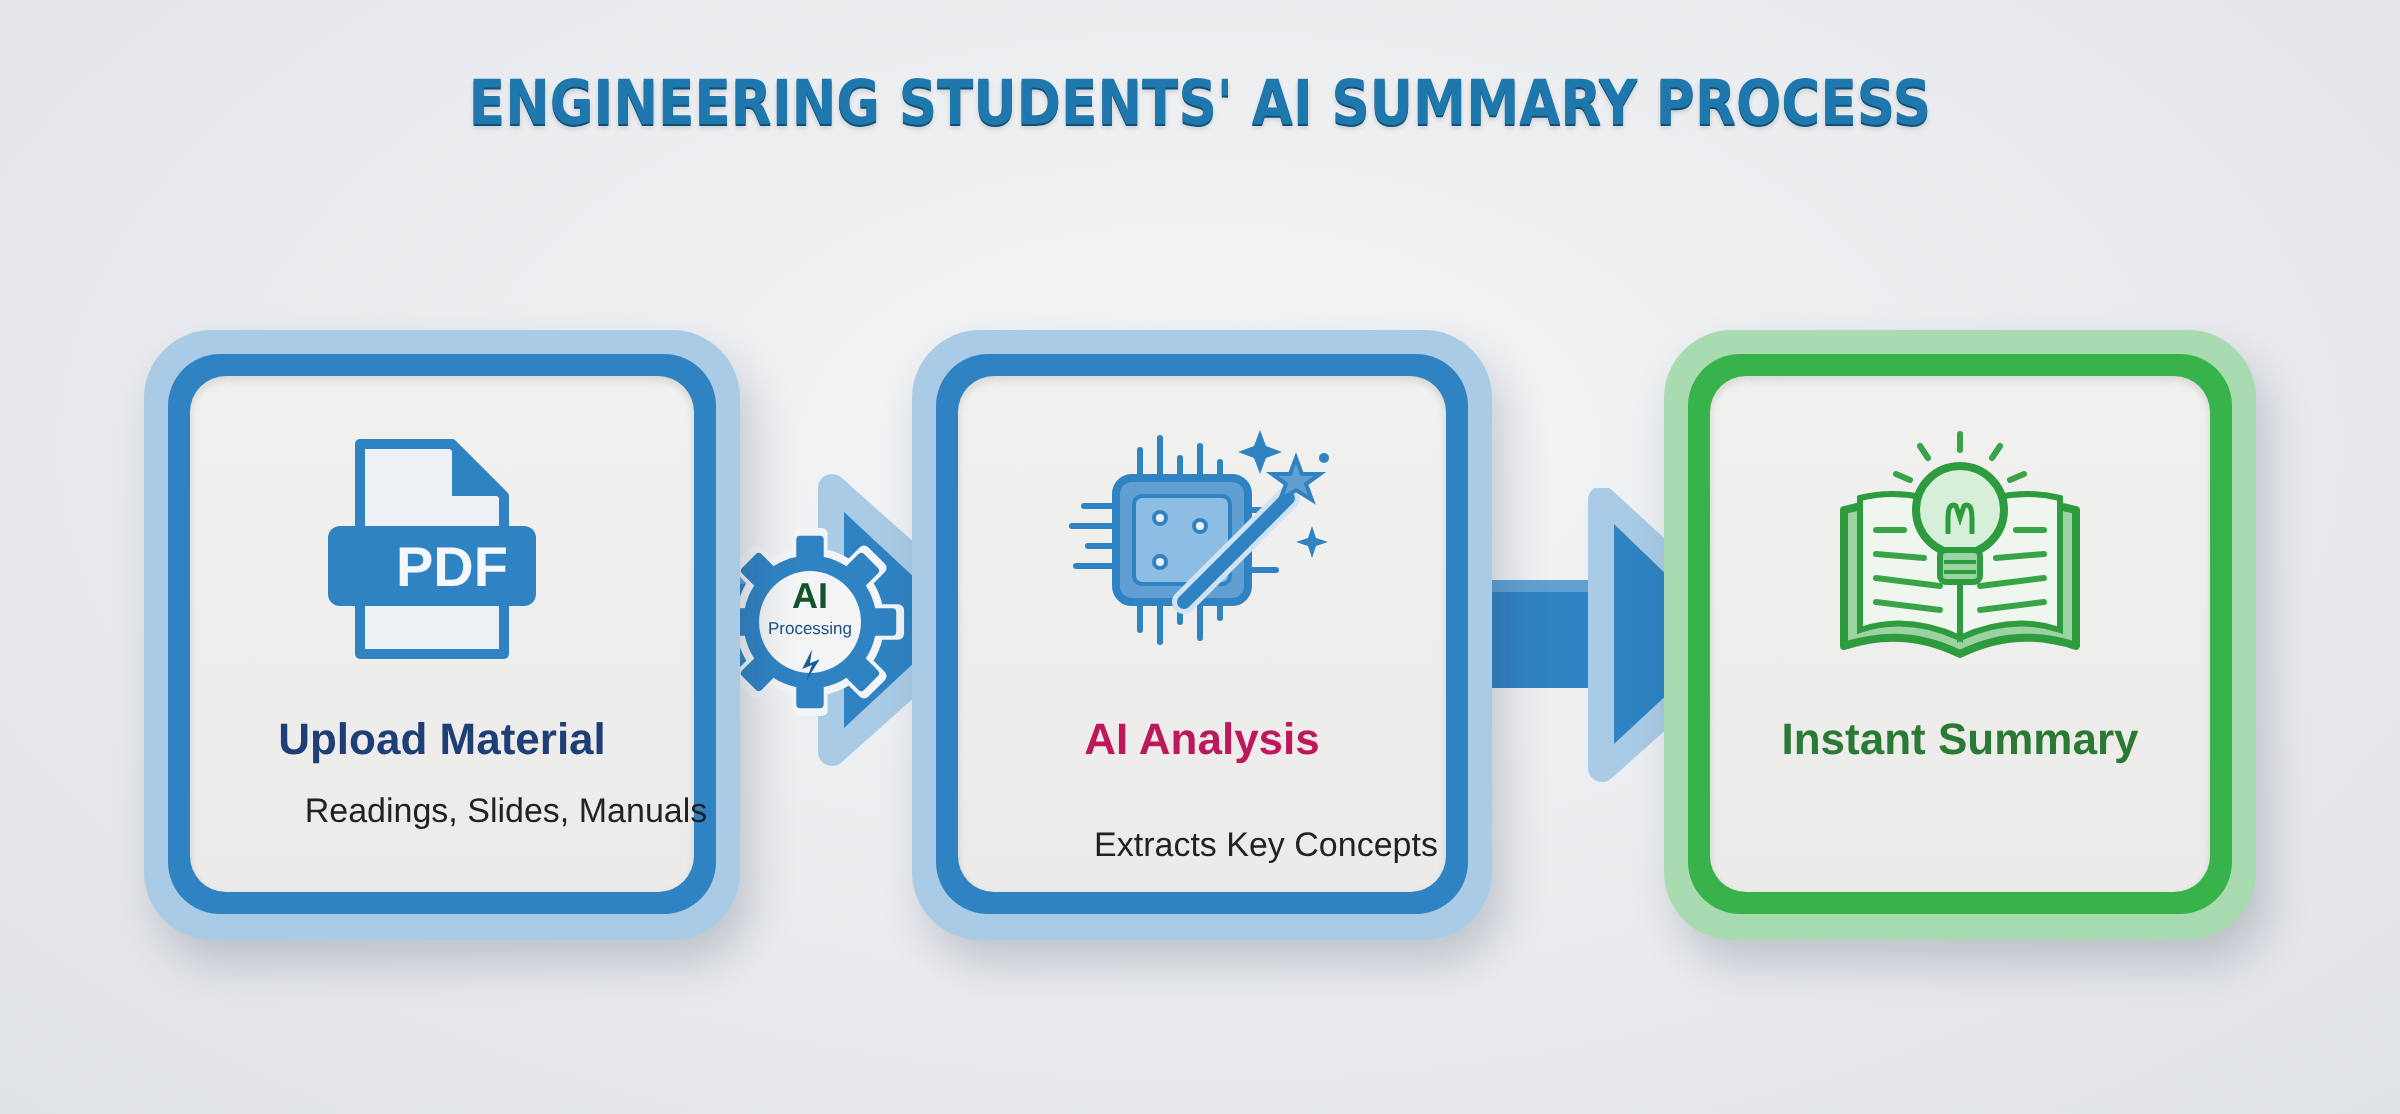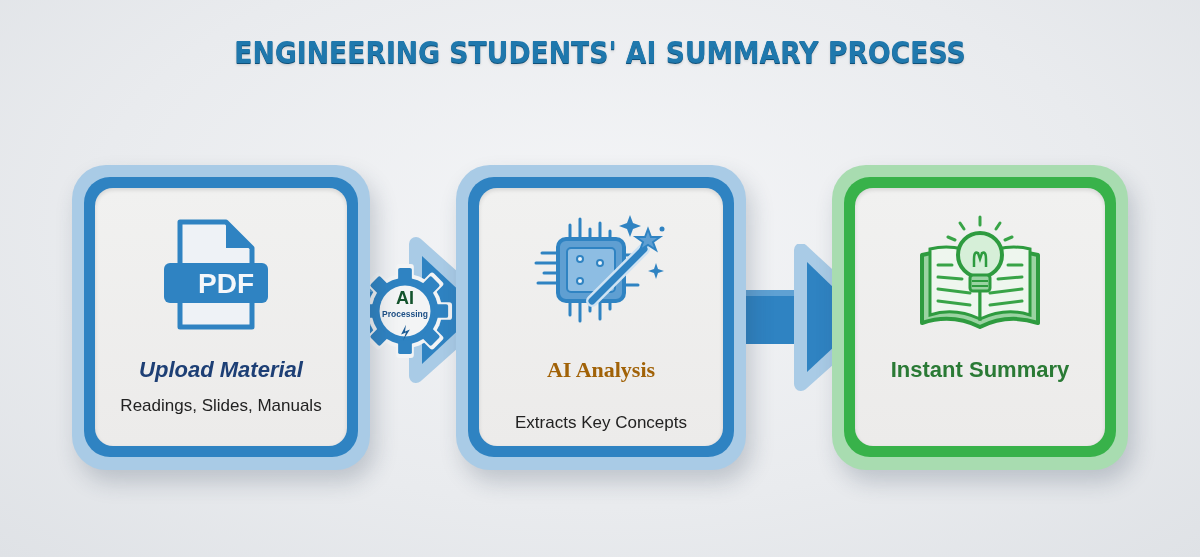--- a/index.html
+++ b/index.html
@@ -12,21 +12,21 @@
     text-shadow:0 1px 0 #0e4f78, 0 2px 3px rgba(0,0,0,0.15);}
   .card-outer{position:absolute;border-radius:34px;box-shadow:6px 12px 22px rgba(40,60,80,0.22);}
   .card-mid{position:absolute;border-radius:26px;}
   .card-inner{position:absolute;border-radius:18px;background:linear-gradient(180deg,#f1f1f0,#ecebea);
     box-shadow:inset 0 2px 4px rgba(0,0,0,0.12);}
   .blue .card-outer{background:#a9cbe6;}
   .blue .card-mid{background:#2f83c2;}
   .green .card-outer{background:#a8dcb0;}
   .green .card-mid{background:#38b24a;}
   .heading{position:absolute;left:0;width:100%;text-align:center;font-weight:bold;font-size:22px;}
-  .sub{position:absolute;left:0;width:100%;text-align:center;font-size:17px;color:#222;}
+  .sub{position:absolute;left:0;width:100%;text-align:center;font-size:17px;color:#222;padding-left:32px;}
   .icon{position:absolute;}
   .connector{position:absolute;}
 </style>
 </head>
 <body>
 
 <div class="title">ENGINEERING STUDENTS' AI SUMMARY PROCESS</div>
 
 <svg class="connector" style="left:330px;top:236px;" width="170" height="150" viewBox="0 0 170 150">
   <rect x="0" y="50" width="110" height="48" fill="#2f83c2"></rect>
@@ -57,40 +57,40 @@
     <rect x="-7" y="-44" width="14" height="14" rx="2" transform="rotate(135)"></rect>
     <rect x="-7" y="-44" width="14" height="14" rx="2" transform="rotate(180)"></rect>
     <rect x="-7" y="-44" width="14" height="14" rx="2" transform="rotate(225)"></rect>
     <rect x="-7" y="-44" width="14" height="14" rx="2" transform="rotate(270)"></rect>
     <rect x="-7" y="-44" width="14" height="14" rx="2" transform="rotate(315)"></rect>
   </g>
   <circle r="26" fill="#f3f4f5"></circle>
   <path d="M1 14 L-4 24 L1 22 L-2 30 L5 19 L0 21 Z" fill="#1d5c95"></path>
 </svg>
 <div style="position:absolute;left:356px;top:288px;width:98px;text-align:center;font-weight:bold;font-size:18px;color:#14532d;">AI</div>
-<div style="position:absolute;left:356px;top:309px;width:98px;text-align:center;font-weight:bold;font-size:8.5px;color:#1d4f85;">Processing</div>
+<div style="position:absolute;left:356px;top:309px;width:98px;text-align:center;font-weight:normal;font-size:8.5px;color:#1d4f85;">Processing</div>
 
 <svg class="connector" style="left:715px;top:244px;" width="170" height="150" viewBox="0 0 170 150">
   <rect x="0" y="46" width="110" height="54" fill="#2f83c2"></rect>
   <rect x="0" y="46" width="110" height="6" fill="#5fa1d3"></rect>
   <path d="M86 6 L160 74 L86 140 Z" fill="#a9cbe6" stroke="#a9cbe6" stroke-width="14" stroke-linejoin="round"></path>
   <path d="M92 18 L150 74 L92 128 Z" fill="#2f83c2"></path>
 </svg>
 
 <div class="card blue" style="position:absolute;left:72px;top:165px;width:298px;height:305px;">
   <div class="card-outer" style="left:0;top:0;width:298px;height:305px;"></div>
   <div class="card-mid" style="left:12px;top:12px;width:274px;height:280px;"></div>
   <div class="card-inner" style="left:23px;top:23px;width:252px;height:258px;"></div>
   <svg class="icon" style="left:92px;top:54px;" width="110" height="112" viewBox="0 0 110 112">
     <path d="M16 3 H62 L88 29 V108 H16 Z" fill="#eef2f6" stroke="#2f83c2" stroke-width="5" stroke-linejoin="round"></path>
     <path d="M62 3 V29 H88 Z" fill="#2f83c2"></path>
     <rect x="0" y="44" width="104" height="40" rx="6" fill="#2f83c2"></rect>
   </svg>
   <div style="position:absolute;left:92px;top:103px;width:124px;text-align:center;font-weight:bold;font-size:28px;color:#f5f7fa;">PDF</div>
-  <div class="heading" style="top:192px;color:#1d3f75;font-style:italic;">Upload Material</div>
+  <div class="heading" style="top:192px;color:#1d3f75;">Upload Material</div>
   <div class="sub" style="top:231px;">Readings, Slides, Manuals</div>
 </div>
 
 <div class="card blue" style="position:absolute;left:456px;top:165px;width:290px;height:305px;">
   <div class="card-outer" style="left:0;top:0;width:290px;height:305px;"></div>
   <div class="card-mid" style="left:12px;top:12px;width:266px;height:280px;"></div>
   <div class="card-inner" style="left:23px;top:23px;width:244px;height:258px;"></div>
   <svg class="icon" style="left:78px;top:50px;" width="140" height="120" viewBox="0 0 140 120">
     <g stroke="#2f83c2" stroke-width="3" stroke-linecap="round">
       <line x1="36" y1="10" x2="36" y2="26"></line>
@@ -117,21 +117,21 @@
         <circle cx="66" cy="48" r="3"></circle>
         <circle cx="46" cy="66" r="3"></circle>
       </g>
     <line x1="58" y1="86" x2="110" y2="34" stroke="#cfe3f3" stroke-width="12" stroke-linecap="round"></line>
     <line x1="58" y1="86" x2="110" y2="34" stroke="#2f83c2" stroke-width="7" stroke-linecap="round"></line>
     <path d="M114 14 L117 22 L126 22 L119 27 L122 35 L114 30 L106 35 L109 27 L102 22 L111 22 Z" fill="#5f9fd2" stroke="#2f83c2" stroke-width="2"></path>
     <path d="M96 0 L99 8 L107 11 L99 14 L96 22 L93 14 L85 11 L93 8 Z" fill="#2f83c2"></path>
     <path d="M122 48 L124 54 L130 56 L124 58 L122 64 L120 58 L114 56 L120 54 Z" fill="#2f83c2"></path>
     <circle cx="128" cy="14" r="2.5" fill="#2f83c2"></circle>
   </svg>
-  <div class="heading" style="top:192px;color:#a16207;font-family:Liberation Serif, serif;">AI Analysis</div>
+  <div class="heading" style="top:192px;color:#be185d;">AI Analysis</div>
   <div class="sub" style="top:248px;">Extracts Key Concepts</div>
 </div>
 
 <div class="card green" style="position:absolute;left:832px;top:165px;width:296px;height:253px;">
   <div class="card-outer" style="left:0;top:0;width:296px;height:305px;"></div>
   <div class="card-mid" style="left:12px;top:12px;width:272px;height:280px;"></div>
   <div class="card-inner" style="left:23px;top:23px;width:250px;height:258px;"></div>
   <svg class="icon" style="left:86px;top:50px;" width="130" height="120" viewBox="0 0 130 120">
     <g stroke="#38a447" stroke-width="3" stroke-linecap="round">
       <line x1="62" y1="2" x2="62" y2="10"></line>

